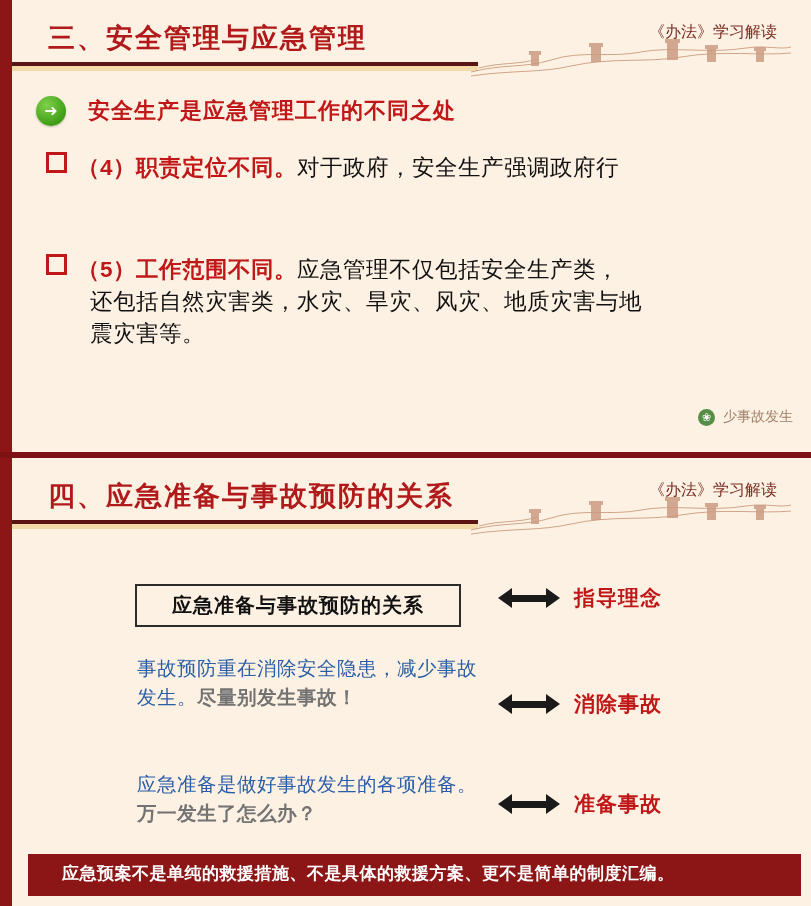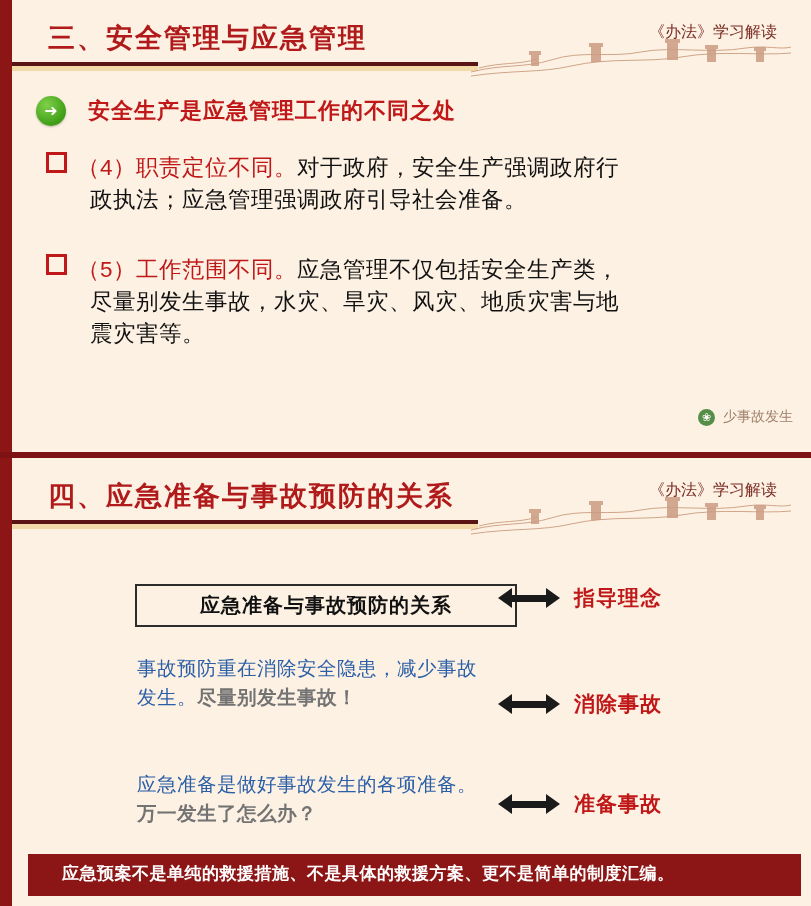--- a/index.html
+++ b/index.html
@@ -116,21 +116,21 @@
   .para .sq {
     display: inline-block;
     width: 15px;
     height: 15px;
     border: 3px solid #c01818;
     margin-right: 10px;
     vertical-align: 2px;
   }
   .para .red {
     color: #c01818;
-    font-weight: normal;
+    font-weight: bold;
   }
   .para .hang {
     display: block;
     margin-left: 44px;
   }
   .p4 { top: 152px; }
   .p5 { top: 254px; }
 
   .watermark {
     position: absolute;
@@ -154,21 +154,21 @@
     justify-content: center;
   }
   .wm1 { top: 408px; }
 
   
   .box-label {
     position: absolute;
     left: 135px;
     top: 126px;
     border: 2px solid #2c2c2c;
-    padding: 6px 28px;
+    padding: 6px 0;
     font-size: 20px;
     font-weight: bold;
     color: #111;
     background: rgba(253,241,227,.6);
     letter-spacing: 1px;
     width: 322px;
     text-align: center;
   }
   .blue-text {
     position: absolute;
@@ -281,26 +281,25 @@
     </svg>
   </div>
 
   <div class="green-arrow-row">
     <div class="green-circle">➜</div>
     <div class="green-arrow-text">安全生产是应急管理工作的不同之处</div>
   </div>
 
   <div class="para p4">
     <span class="sq"></span><span class="red">（4）职责定位不同。</span><span>对于政府，安全生产强调政府行</span>
-    <span class="hang">政执法；应急管理强调政府引导社会准备。</span>
   </div>
 
   <div class="para p5">
     <span class="sq"></span><span class="red">（5）工作范围不同。</span><span>应急管理不仅包括安全生产类，</span>
-    <span class="hang">尽量别发生事故，水灾、旱灾、风灾、地质灾害与地</span>
+    <span class="hang">还包括自然灾害类，水灾、旱灾、风灾、地质灾害与地</span>
     <span class="hang">震灾害等。</span>
   </div>
 
   <div class="watermark wm1">
     <span class="wm-circle">❀</span>
     <span>少事故发生</span>
   </div>
 </div>
 
 <div class="page slide2">

